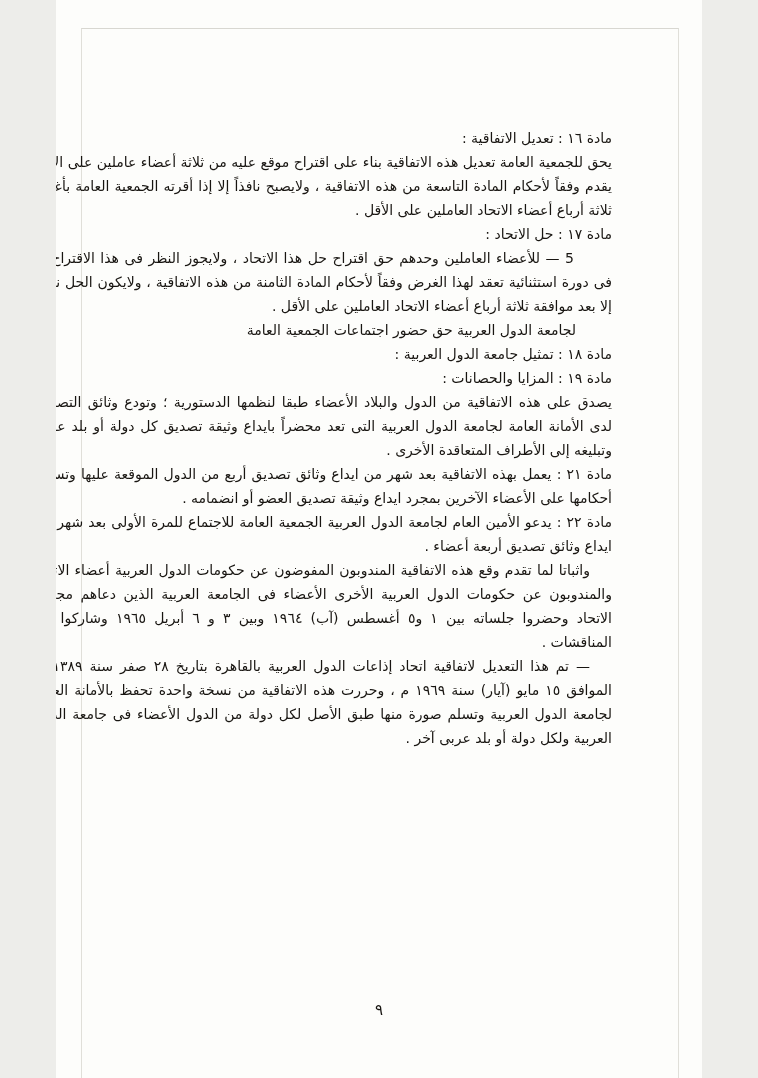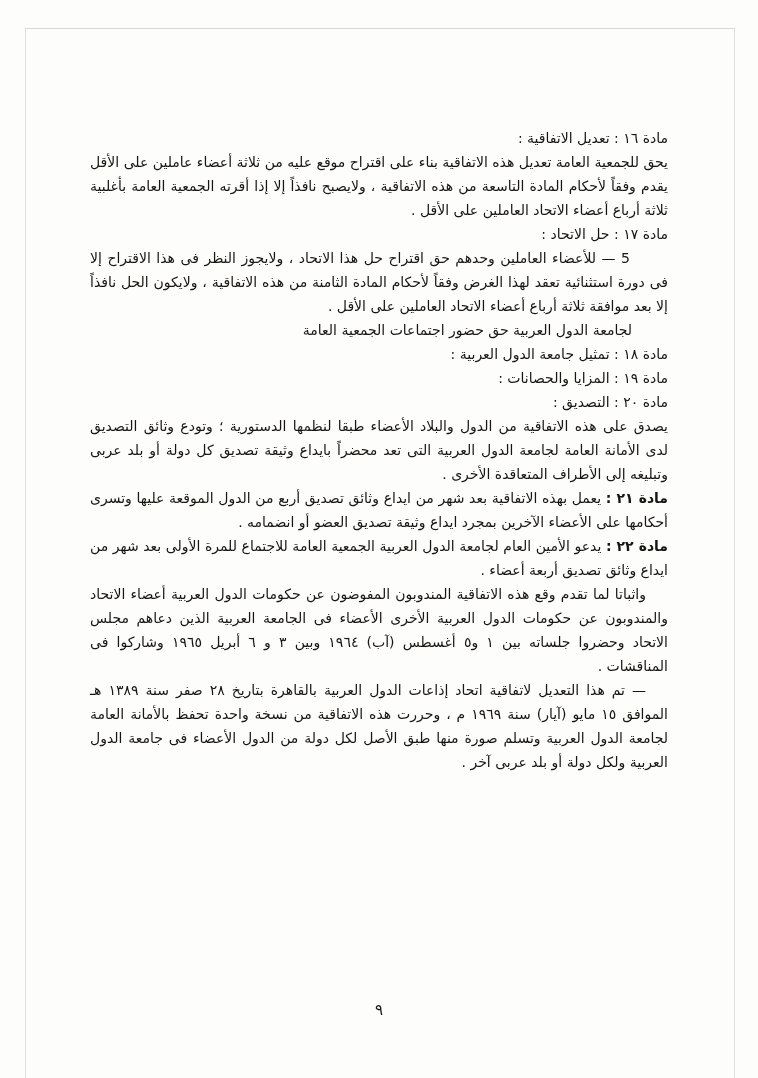--- a/index.html
+++ b/index.html
@@ -1,21 +1,21 @@
 <!DOCTYPE html>
 <html><head>
 <meta charset="utf-8">
 <style>
   * { box-sizing: border-box; }
   html, body { margin: 0; padding: 0; }
   body { background: #ededea; }
 
   .page {
     position: relative;
-    width: 758px;
+    width: 646px;
     height: 1078px;
     margin: 0 auto;
     background: #fdfdfb;
     overflow: hidden;
     font-family: "DejaVu Sans", sans-serif;
     color: #181511;
   }
 
   
   .scan-border {
@@ -39,21 +39,21 @@
   }
 
   .content p, .content h3 {
     margin: 0;
     padding: 0;
     font-size: inherit;
     font-weight: normal;
   }
 
   .heading { font-weight: bold; margin-top: 8px; }
-  .b { font-weight: bold; margin-top: 26px; }
+  .b { font-weight: normal; margin-top: 26px; }
   .clause { text-indent: 38px; }
   .shifted { text-indent: 36px; }
   .inline-article { margin-top: 8px; }
   .closing-1 { margin-top: 20px; text-indent: 22px; }
   .closing-2 { margin-top: 9px; text-indent: 22px; }
 
   .page-number {
     position: absolute;
     top: 1001px;
     left: 0;
@@ -76,21 +76,20 @@
     <p>يحق للجمعية العامة تعديل هذه الاتفاقية بناء على اقتراح موقع عليه من ثلاثة أعضاء عاملين على الأقل يقدم وفقاً لأحكام المادة التاسعة من هذه الاتفاقية ، ولايصبح نافذاً إلا إذا أقرته الجمعية العامة بأغلبية ثلاثة أرباع أعضاء الاتحاد العاملين على الأقل .</p>
 
     <h3 class="heading">مادة ١٧ : حل الاتحاد :</h3>
     <p class="clause">5 — للأعضاء العاملين وحدهم حق اقتراح حل هذا الاتحاد ، ولايجوز النظر فى هذا الاقتراح إلا فى دورة استثنائية تعقد لهذا الغرض وفقاً لأحكام المادة الثامنة من هذه الاتفاقية ، ولايكون الحل نافذاً إلا بعد موافقة ثلاثة أرباع أعضاء الاتحاد العاملين على الأقل .</p>
 
     <p class="shifted">لجامعة الدول العربية حق حضور اجتماعات الجمعية العامة</p>
     <h3 class="heading">مادة ١٨ : تمثيل جامعة الدول العربية :</h3>
 
     <h3 class="heading">مادة ١٩ : المزايا والحصانات :</h3>
 
-    <h3 class="heading">مادة ٢٠ : التصديق :</h3>
     <p>يصدق على هذه الاتفاقية من الدول والبلاد الأعضاء طبقا لنظمها الدستورية ؛ وتودع وثائق التصديق لدى الأمانة العامة لجامعة الدول العربية التى تعد محضراً بايداع وثيقة تصديق كل دولة أو بلد عربى وتبليغه إلى الأطراف المتعاقدة الأخرى .</p>
 
     <p class="inline-article"><span class="b">مادة ٢١ :</span> <span>يعمل بهذه الاتفاقية بعد شهر من ايداع وثائق تصديق أربع من الدول الموقعة عليها وتسرى أحكامها على الأعضاء الآخرين بمجرد ايداع وثيقة تصديق العضو أو انضمامه .</span></p>
 
     <p class="inline-article"><span class="b">مادة ٢٢ :</span> <span>يدعو الأمين العام لجامعة الدول العربية الجمعية العامة للاجتماع للمرة الأولى بعد شهر من ايداع وثائق تصديق أربعة أعضاء .</span></p>
 
     <p class="closing-1">واثباتا لما تقدم وقع هذه الاتفاقية المندوبون المفوضون عن حكومات الدول العربية أعضاء الاتحاد والمندوبون عن حكومات الدول العربية الأخرى الأعضاء فى الجامعة العربية الذين دعاهم مجلس الاتحاد وحضروا جلساته بين ١ و٥ أغسطس (آب) ١٩٦٤ وبين ٣ و ٦ أبريل ١٩٦٥ وشاركوا فى المناقشات .</p>
     <p class="closing-2">— تم هذا التعديل لاتفاقية اتحاد إذاعات الدول العربية بالقاهرة بتاريخ ٢٨ صفر سنة ١٣٨٩ هـ الموافق ١٥ مايو (آيار) سنة ١٩٦٩ م ، وحررت هذه الاتفاقية من نسخة واحدة تحفظ بالأمانة العامة لجامعة الدول العربية وتسلم صورة منها طبق الأصل لكل دولة من الدول الأعضاء فى جامعة الدول العربية ولكل دولة أو بلد عربى آخر .</p>
 
   </div>

